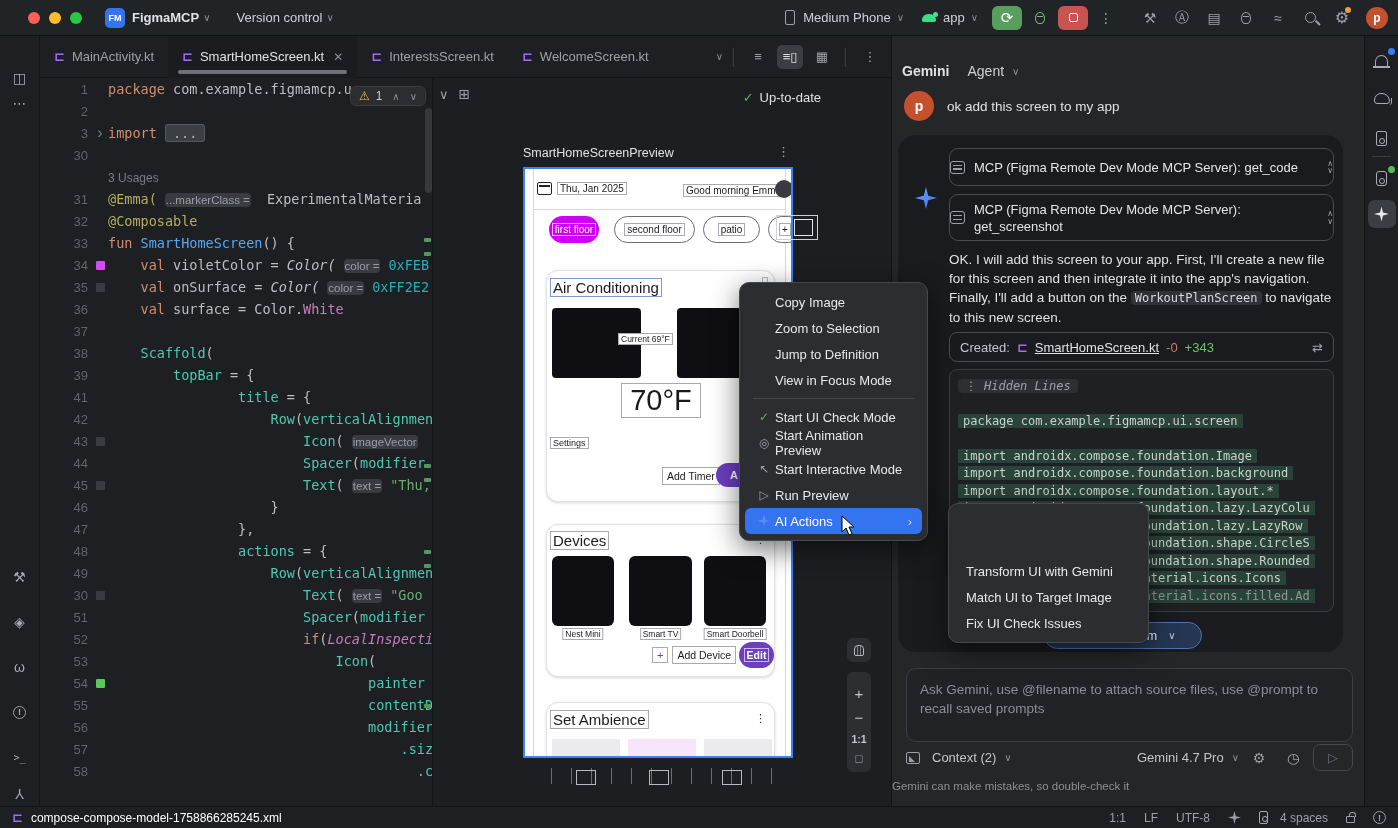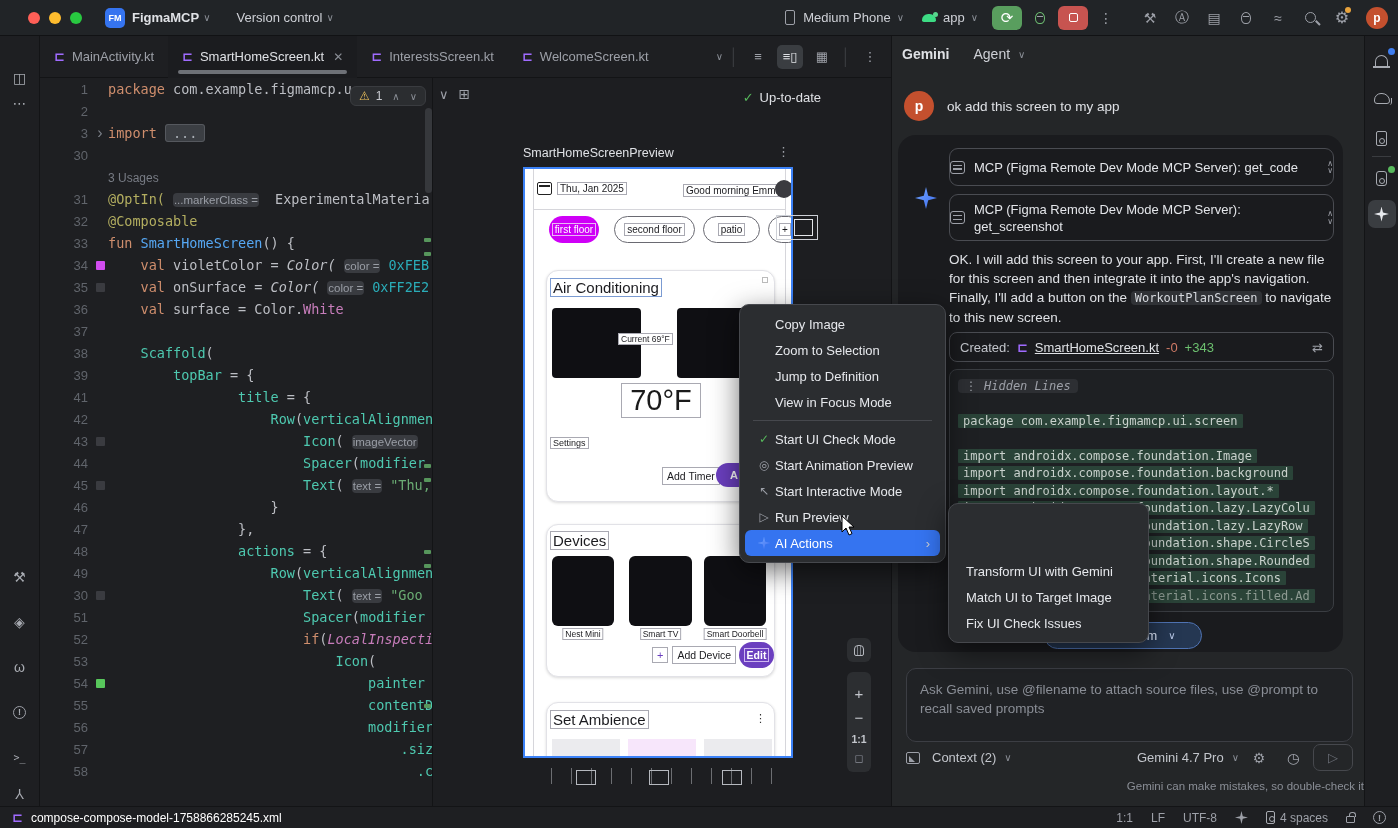--- a/index.html
+++ b/index.html
@@ -109,21 +109,21 @@
   .mi{height:26px;display:flex;align-items:center;color:#e6e8ec;font-size:13px;border-radius:6px;padding:0 10px 0 8px;position:relative}
   .mi .mico{width:22px;flex:none;display:flex;align-items:center;justify-content:center;color:#9da0a8;font-size:12px}
   .mi.noico{padding-left:30px}
   .mi.hl{background:#3574f0;color:#fff}
   .mi .arr{margin-left:auto;color:#c9cdd4;font-size:13px}
   .mdiv{height:1px;background:#46484d;margin:5px 8px}
   .ckgreen{color:#57b95c;font-size:11px}
 
   
   #gemini{left:891px;top:36px;width:473px;height:770px;background:#242628;border-left:1px solid #131416}
-  .gheader{position:absolute;left:10px;top:10px;display:flex;align-items:center;gap:24px}
+  .gheader{position:absolute;left:10px;top:27px;display:flex;align-items:center;gap:18px}
   .gh1{color:#dfe1e5;font-weight:700;font-size:14px}
   .gh2{color:#ced0d6;font-size:14px}
   .umsg{position:absolute;left:12px;top:55px;display:flex;align-items:center;gap:13px;color:#dfe1e5;font-size:13.5px}
   .bubble{position:absolute;left:6px;top:99px;width:445px;height:517px;background:#1a1b1e;border-radius:18px}
   .mcpcard{position:absolute;left:57px;width:385px;border:1px solid #4a4c52;border-radius:9px;display:flex;align-items:center;
     padding:0 0;color:#e3e5e9;font-size:13px;gap:9px;background:#1a1b1e}
   .srv{width:15px;height:13px;border:1.5px solid #9da0a8;border-radius:3px;position:relative;flex:none}
   .srv:before{content:"";position:absolute;left:2px;right:2px;top:3px;height:1.4px;background:#9da0a8}
   .srv:after{content:"";position:absolute;left:2px;right:2px;bottom:3px;height:1.4px;background:#9da0a8}
   .updown{margin-left:auto;color:#9da0a8;font-size:8px;line-height:.9;text-align:center}
@@ -143,21 +143,21 @@
   .hiddenchip{background:#2d2f33;border-radius:4px;color:#9da0a8;font-style:italic;padding:0 7px;display:flex;gap:7px;align-items:center}
   .chgrow{position:absolute;left:57px;display:flex;align-items:center;gap:8px;color:#dfe1e5;font-size:13.5px;font-weight:700}
   .scrollpill{position:absolute;border:1px solid #4f73b3;background:#253752;color:#e3ecff;font-size:12.5px;
     border-radius:14px;height:27px;display:flex;align-items:center;justify-content:center;gap:7px;z-index:6}
   .ginput{position:absolute;left:14px;top:632px;width:447px;height:74px;background:#202225;border:1px solid #3c3e44;border-radius:10px;
     color:#8a8e96;font-size:13.5px;line-height:19px;padding:11px 13px}
   .gfoot{position:absolute;left:14px;top:708px;width:447px;display:flex;align-items:center;color:#c3c6cc;font-size:13px;gap:6px}
   .imgico{width:14px;height:12px;border:1.5px solid #9da0a8;border-radius:2px;position:relative}
   .imgico:after{content:"";position:absolute;left:2px;bottom:1px;border:3px solid transparent;border-bottom:3px solid #9da0a8;border-left:3px solid #9da0a8}
   .sendbtn{width:40px;height:27px;border:1px solid #46484d;border-radius:7px;display:flex;align-items:center;justify-content:center;color:#6a6e76;font-size:13px}
-  .disclaimer{position:absolute;left:0;right:0;top:744px;text-align:right;color:#8a8e96;font-size:11.5px}
+  .disclaimer{position:absolute;left:0;right:0;top:744px;text-align:left;color:#8a8e96;font-size:11.5px}
 
   
   #statusbar{left:0;top:806px;width:1398px;height:22px;background:#1e1f22;border-top:1px solid #131416;
     display:flex;align-items:center;color:#9da0a8;font-size:12px;padding:0 12px;gap:8px;z-index:6}
   .sbr{margin-left:auto;display:flex;align-items:center;gap:18px}
   .lock{width:9px;height:7px;border:1.3px solid #9da0a8;border-radius:1px;position:relative;margin-top:4px}
   .lock:before{content:"";position:absolute;left:2px;top:-5px;width:5px;height:4px;border:1.3px solid #9da0a8;border-bottom:none;border-radius:3px 3px 0 0}
   .probc{width:13px;height:13px;border:1.3px solid #9da0a8;border-radius:50%;display:flex;align-items:center;justify-content:center;font-size:9px;font-weight:700}
 
   .cursor{position:absolute;z-index:60}
@@ -305,21 +305,21 @@
     <span>1</span>
     <span class="chev">∧</span>
     <span class="chev">∨</span>
   </div>
   <div id="codemount">
       <div class="cl"><span class="gut">1</span><span class="gmk"></span><span class="codeln"><span class="tk-k">package</span><span class="tk-t"> com.example.figmamcp.u</span></span></div>
       <div class="cl"><span class="gut">2</span><span class="gmk"></span><span class="codeln"></span></div>
       <div class="cl"><span class="gut">3</span><span class="gmk" style="color: rgb(122, 126, 134);">›</span><span class="codeln"><span class="tk-k">import</span><span class="tk-t"> </span><span class="tk-fold">...</span></span></div>
       <div class="cl"><span class="gut">30</span><span class="gmk"></span><span class="codeln"></span></div>
       <div class="cl"><span class="gut"></span><span class="gmk"></span><span class="codeln"><span class="tk-usg">3 Usages</span></span></div>
-      <div class="cl"><span class="gut">31</span><span class="gmk"></span><span class="codeln"><span class="tk-a">@OptIn(</span><span class="tk-h">...markerClass =</span><span class="tk-t"> ExperimentalMateria</span></span></div>
+      <div class="cl"><span class="gut">31</span><span class="gmk"></span><span class="codeln"><span class="tk-a">@Emma(</span><span class="tk-h">...markerClass =</span><span class="tk-t"> ExperimentalMateria</span></span></div>
       <div class="cl"><span class="gut">32</span><span class="gmk"></span><span class="codeln"><span class="tk-a">@Composable</span></span></div>
       <div class="cl"><span class="gut">33</span><span class="gmk"></span><span class="codeln"><span class="tk-k">fun</span><span class="tk-f"> SmartHomeScreen</span><span class="tk-t">() {</span></span></div>
       <div class="cl"><span class="gut">34</span><span class="gmk"><span class="sw" style="background: rgb(210, 76, 240);"></span></span><span class="codeln"><span class="tk-t">    </span><span class="tk-k">val</span><span class="tk-t"> violetColor = </span><span class="tk-it">Color(</span><span class="tk-h">color =</span><span class="tk-n">0xFEB</span></span></div>
       <div class="cl"><span class="gut">35</span><span class="gmk"><span class="sw" style="background: rgb(58, 59, 64);"></span></span><span class="codeln"><span class="tk-t">    </span><span class="tk-k">val</span><span class="tk-t"> onSurface = </span><span class="tk-it">Color(</span><span class="tk-h">color =</span><span class="tk-n">0xFF2E2</span></span></div>
       <div class="cl"><span class="gut">36</span><span class="gmk"></span><span class="codeln"><span class="tk-t">    </span><span class="tk-k">val</span><span class="tk-t"> surface = Color.</span><span class="tk-p">White</span></span></div>
       <div class="cl"><span class="gut">37</span><span class="gmk"></span><span class="codeln"></span></div>
       <div class="cl"><span class="gut">38</span><span class="gmk"></span><span class="codeln"><span class="tk-t">    </span><span class="tk-c">Scaffold</span><span class="tk-t">(</span></span></div>
       <div class="cl"><span class="gut">39</span><span class="gmk"></span><span class="codeln"><span class="tk-t">        </span><span class="tk-c">topBar</span><span class="tk-t"> = {</span></span></div>
       <div class="cl"><span class="gut">41</span><span class="gmk"></span><span class="codeln"><span class="tk-t">                </span><span class="tk-c">title</span><span class="tk-t"> = {</span></span></div>
       <div class="cl"><span class="gut">42</span><span class="gmk"></span><span class="codeln"><span class="tk-t">                    </span><span class="tk-c">Row</span><span class="tk-t">(</span><span class="tk-c">verticalAlignmen</span></span></div>
@@ -455,21 +455,21 @@
       <span class="palm"></span>
     </div>
   <div class="handctl" style="left:414px;top:594px;width:24px;height:100px;gap:7px;padding-top:6px">
     <span style="font-size:15px">+</span>
     <span style="font-size:15px">−</span>
     <span style="font-size:10.5px;font-weight:700">1:1</span>
     <span style="font-size:11px;color:#8a8e96">◻</span>
   </div>
 </div>
 
-<div class="menu" style="left:739px;top:304px;width:207px">
+<div class="menu" style="left:739px;top:282px;width:189px">
   <div id="menug1">
       <div class="mi noico">
         <span>Copy Image</span>
       </div>
       <div class="mi noico">
         <span>Zoom to Selection</span>
       </div>
       <div class="mi noico">
         <span>Jump to Definition</span>
       </div>
@@ -601,20 +601,20 @@
 </div>
 
 <div id="statusbar" class="abs">
   <span class="kico">⊏</span>
   <span style="color:#ffffff">compose-compose-model-1758866285245.xml</span>
   <span class="sbr">
     <span>1:1</span>
     <span>LF</span>
     <span>UTF-8</span>
     <span class="star4" style="width:13px;height:13px;background:#9da0a8"></span>
-    <span class="row" style="gap:5px">
+    <span class="row" style="gap:12px">
         <span class="devmgr" style="width:9px;height:13px"></span>
         <span>4 spaces</span>
       </span>
     <span class="lock"></span>
     <span class="probc">!</span>
   </span>
 </div>
 
 </body></html>

